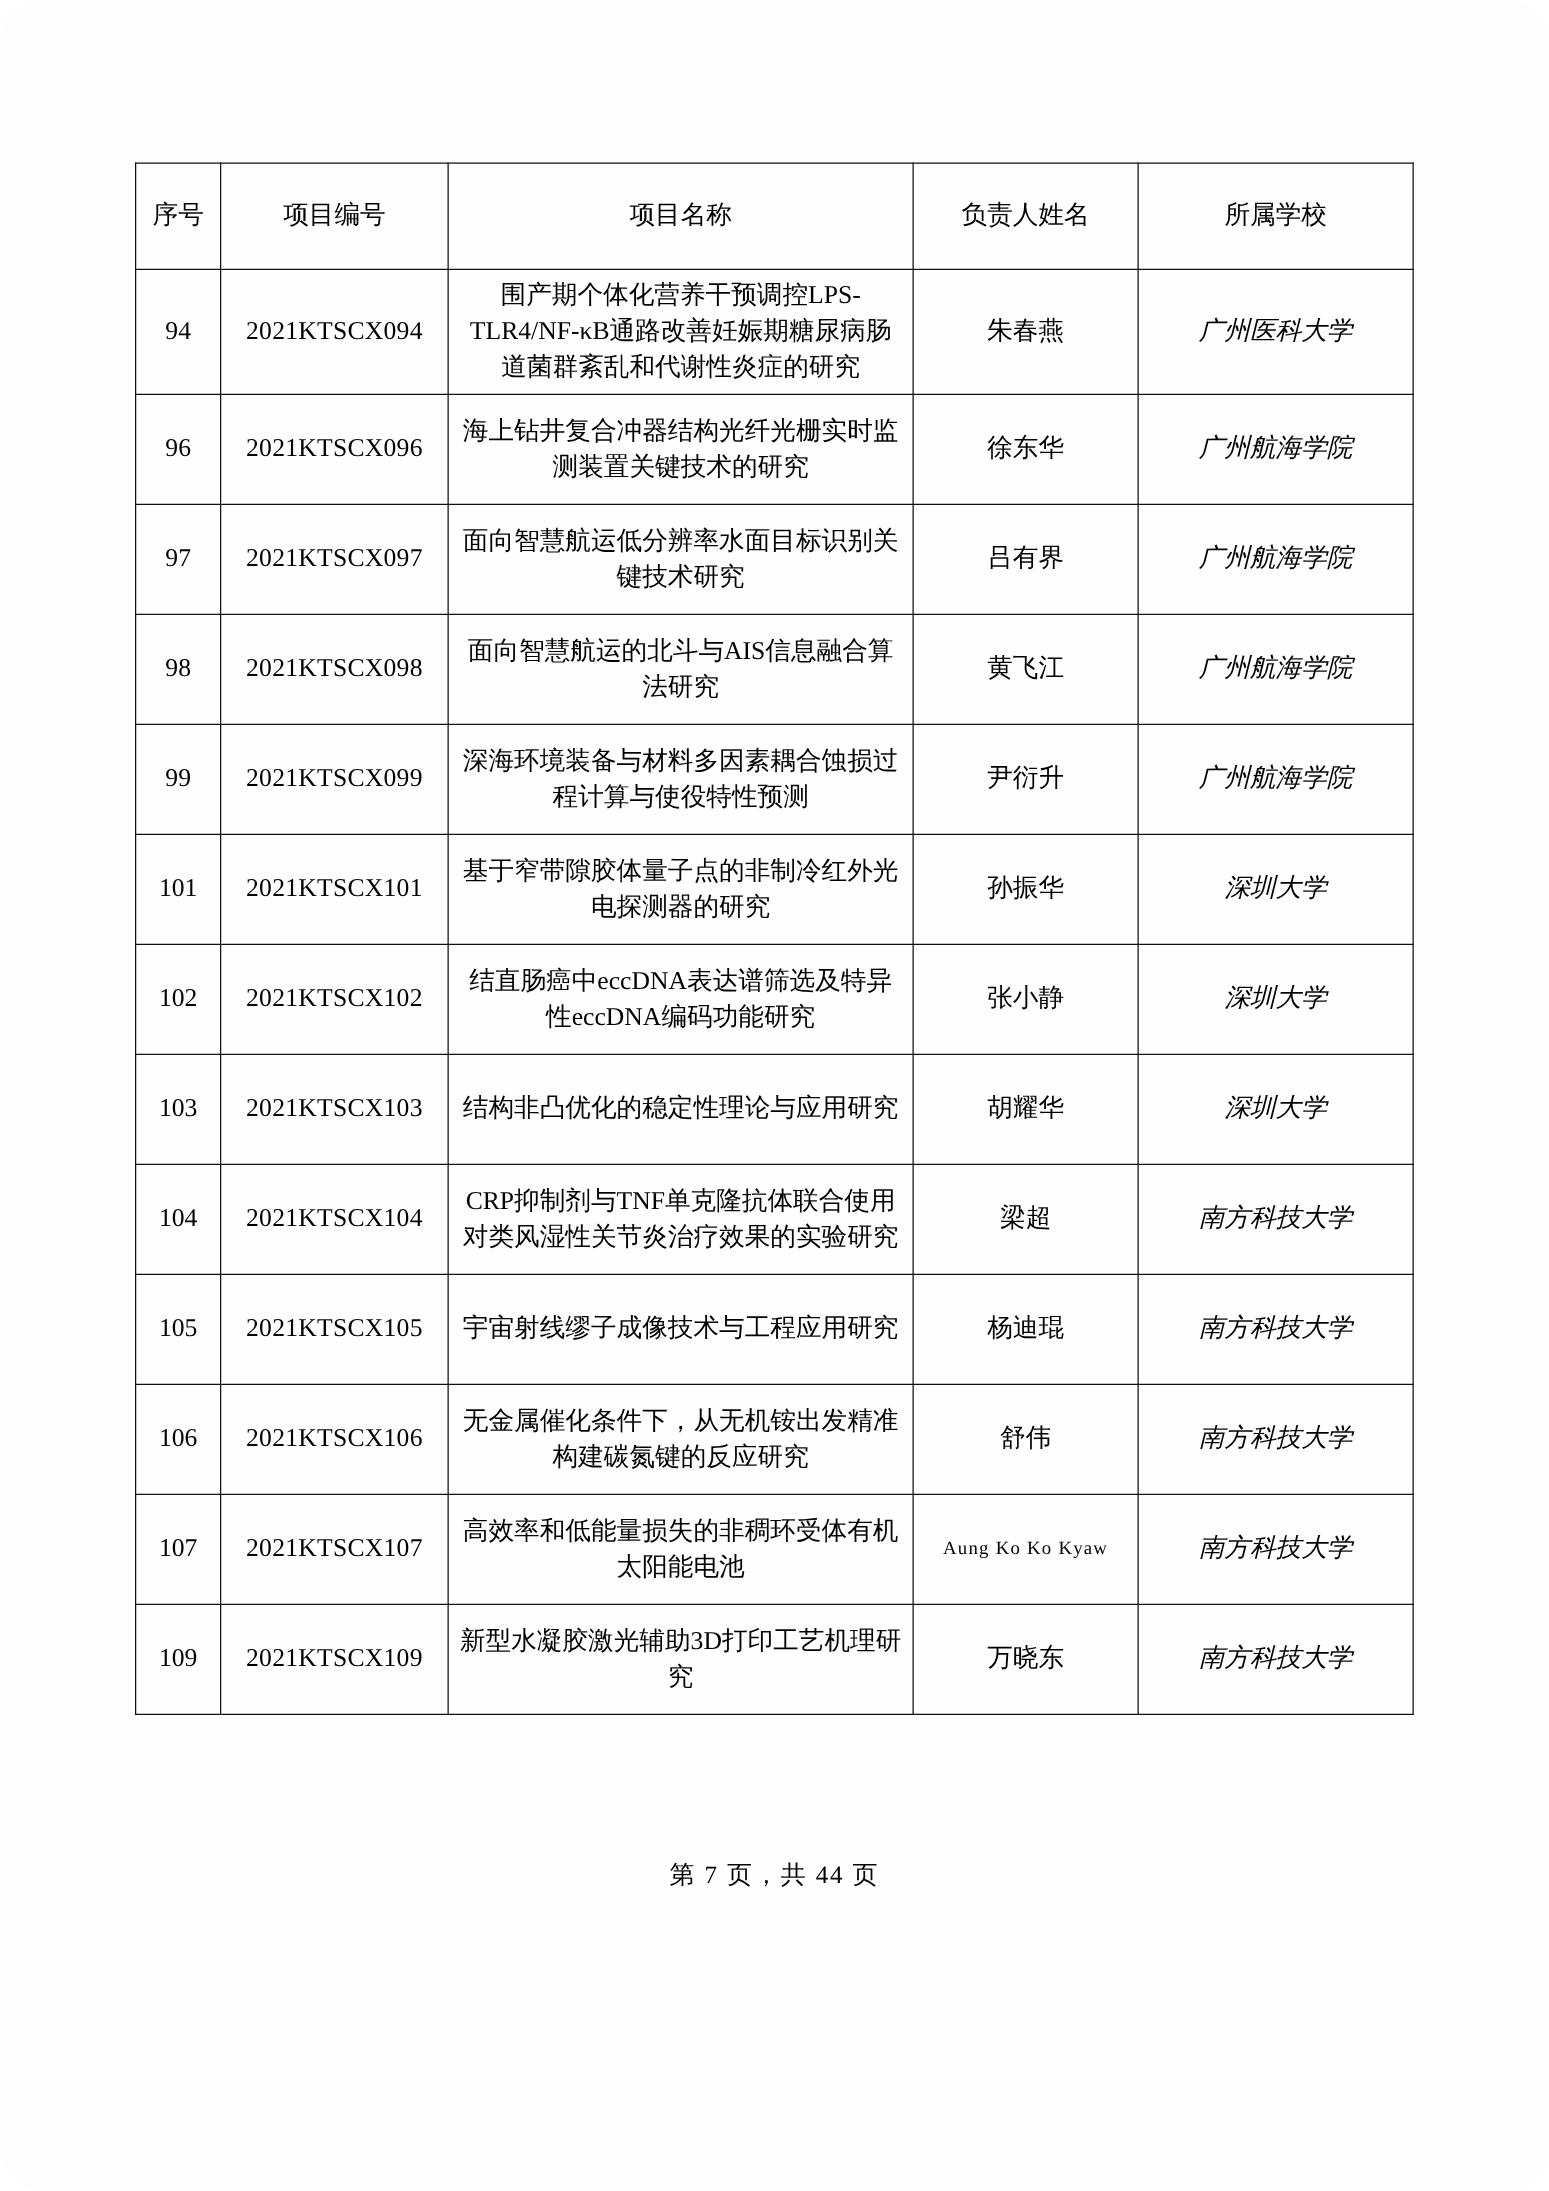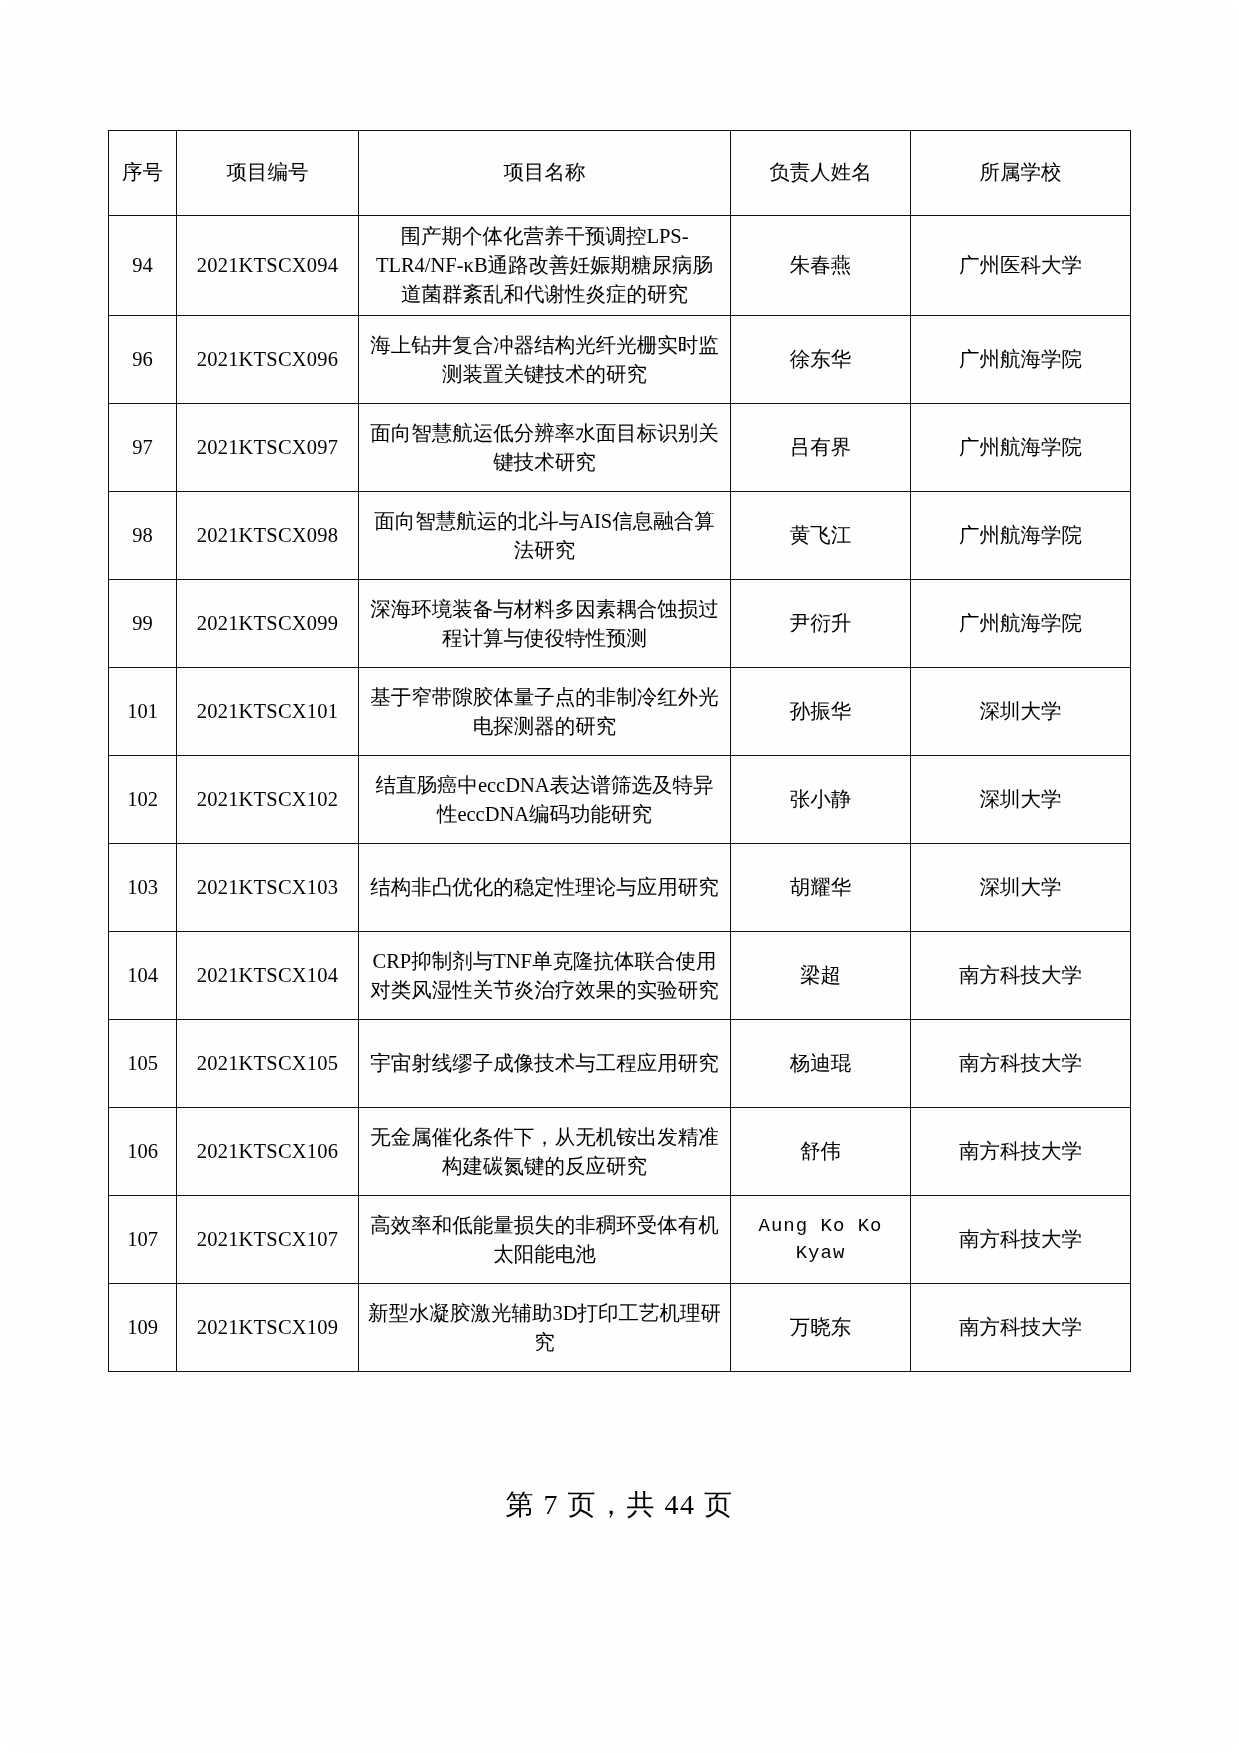--- a/index.html
+++ b/index.html
@@ -68,34 +68,35 @@
   td.name {
     text-align: center;
     font-size: 20.5px;
     padding-left: 10px;
     padding-right: 10px;
   }
   td.person {
     font-size: 21px;
   }
   td.person.latin {
-    font-family: Liberation Mono, monospace;
-    font-size: 19px;
+    font-family: Liberation Serif, serif;
+    font-size: 15px;
     letter-spacing: 1px;
   }
   td.school {
     font-size: 21px;
+    font-style: italic;
   }
   .footer {
     position: absolute;
     left: 0;
     top: 1486px;
     width: 1239px;
     text-align: center;
-    font-size: 28px;
+    font-size: 20px;
     letter-spacing: 1.5px;
     font-family: "Liberation Serif", serif;
   }
 </style>
 </head>
 <body>
 
 <div class="page">
   <div class="table-wrap">
     <table class="doc-table">

